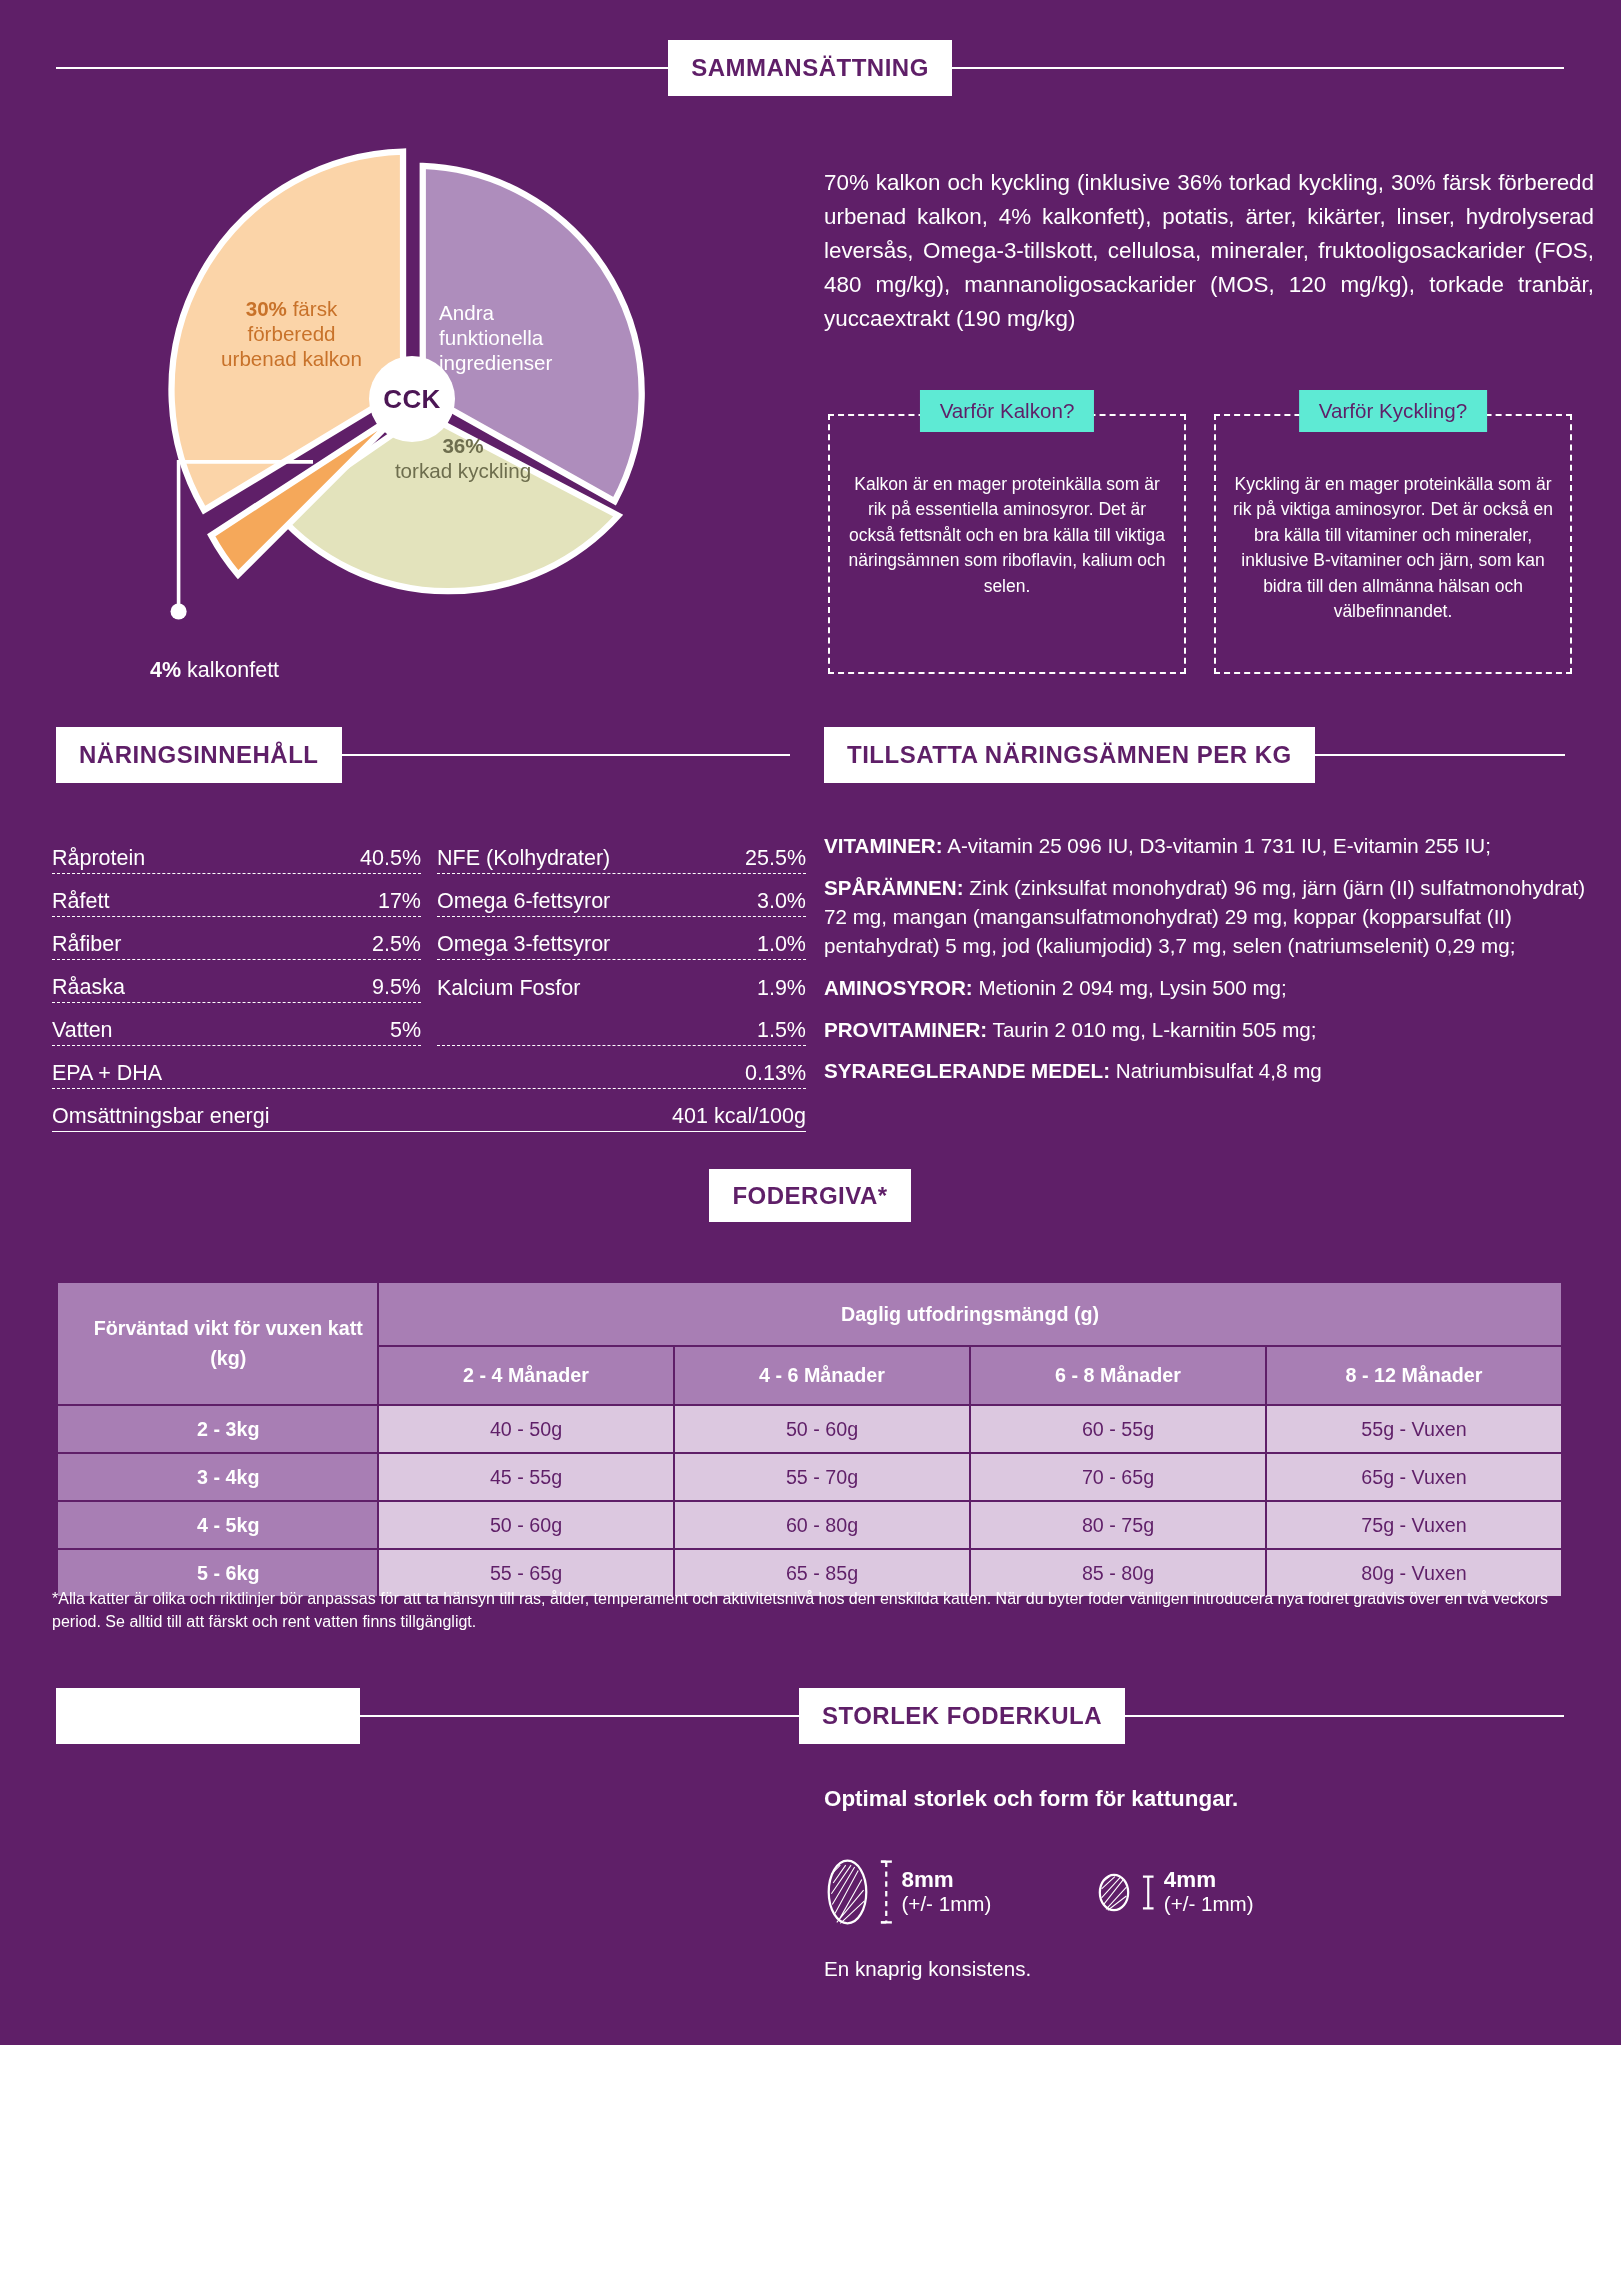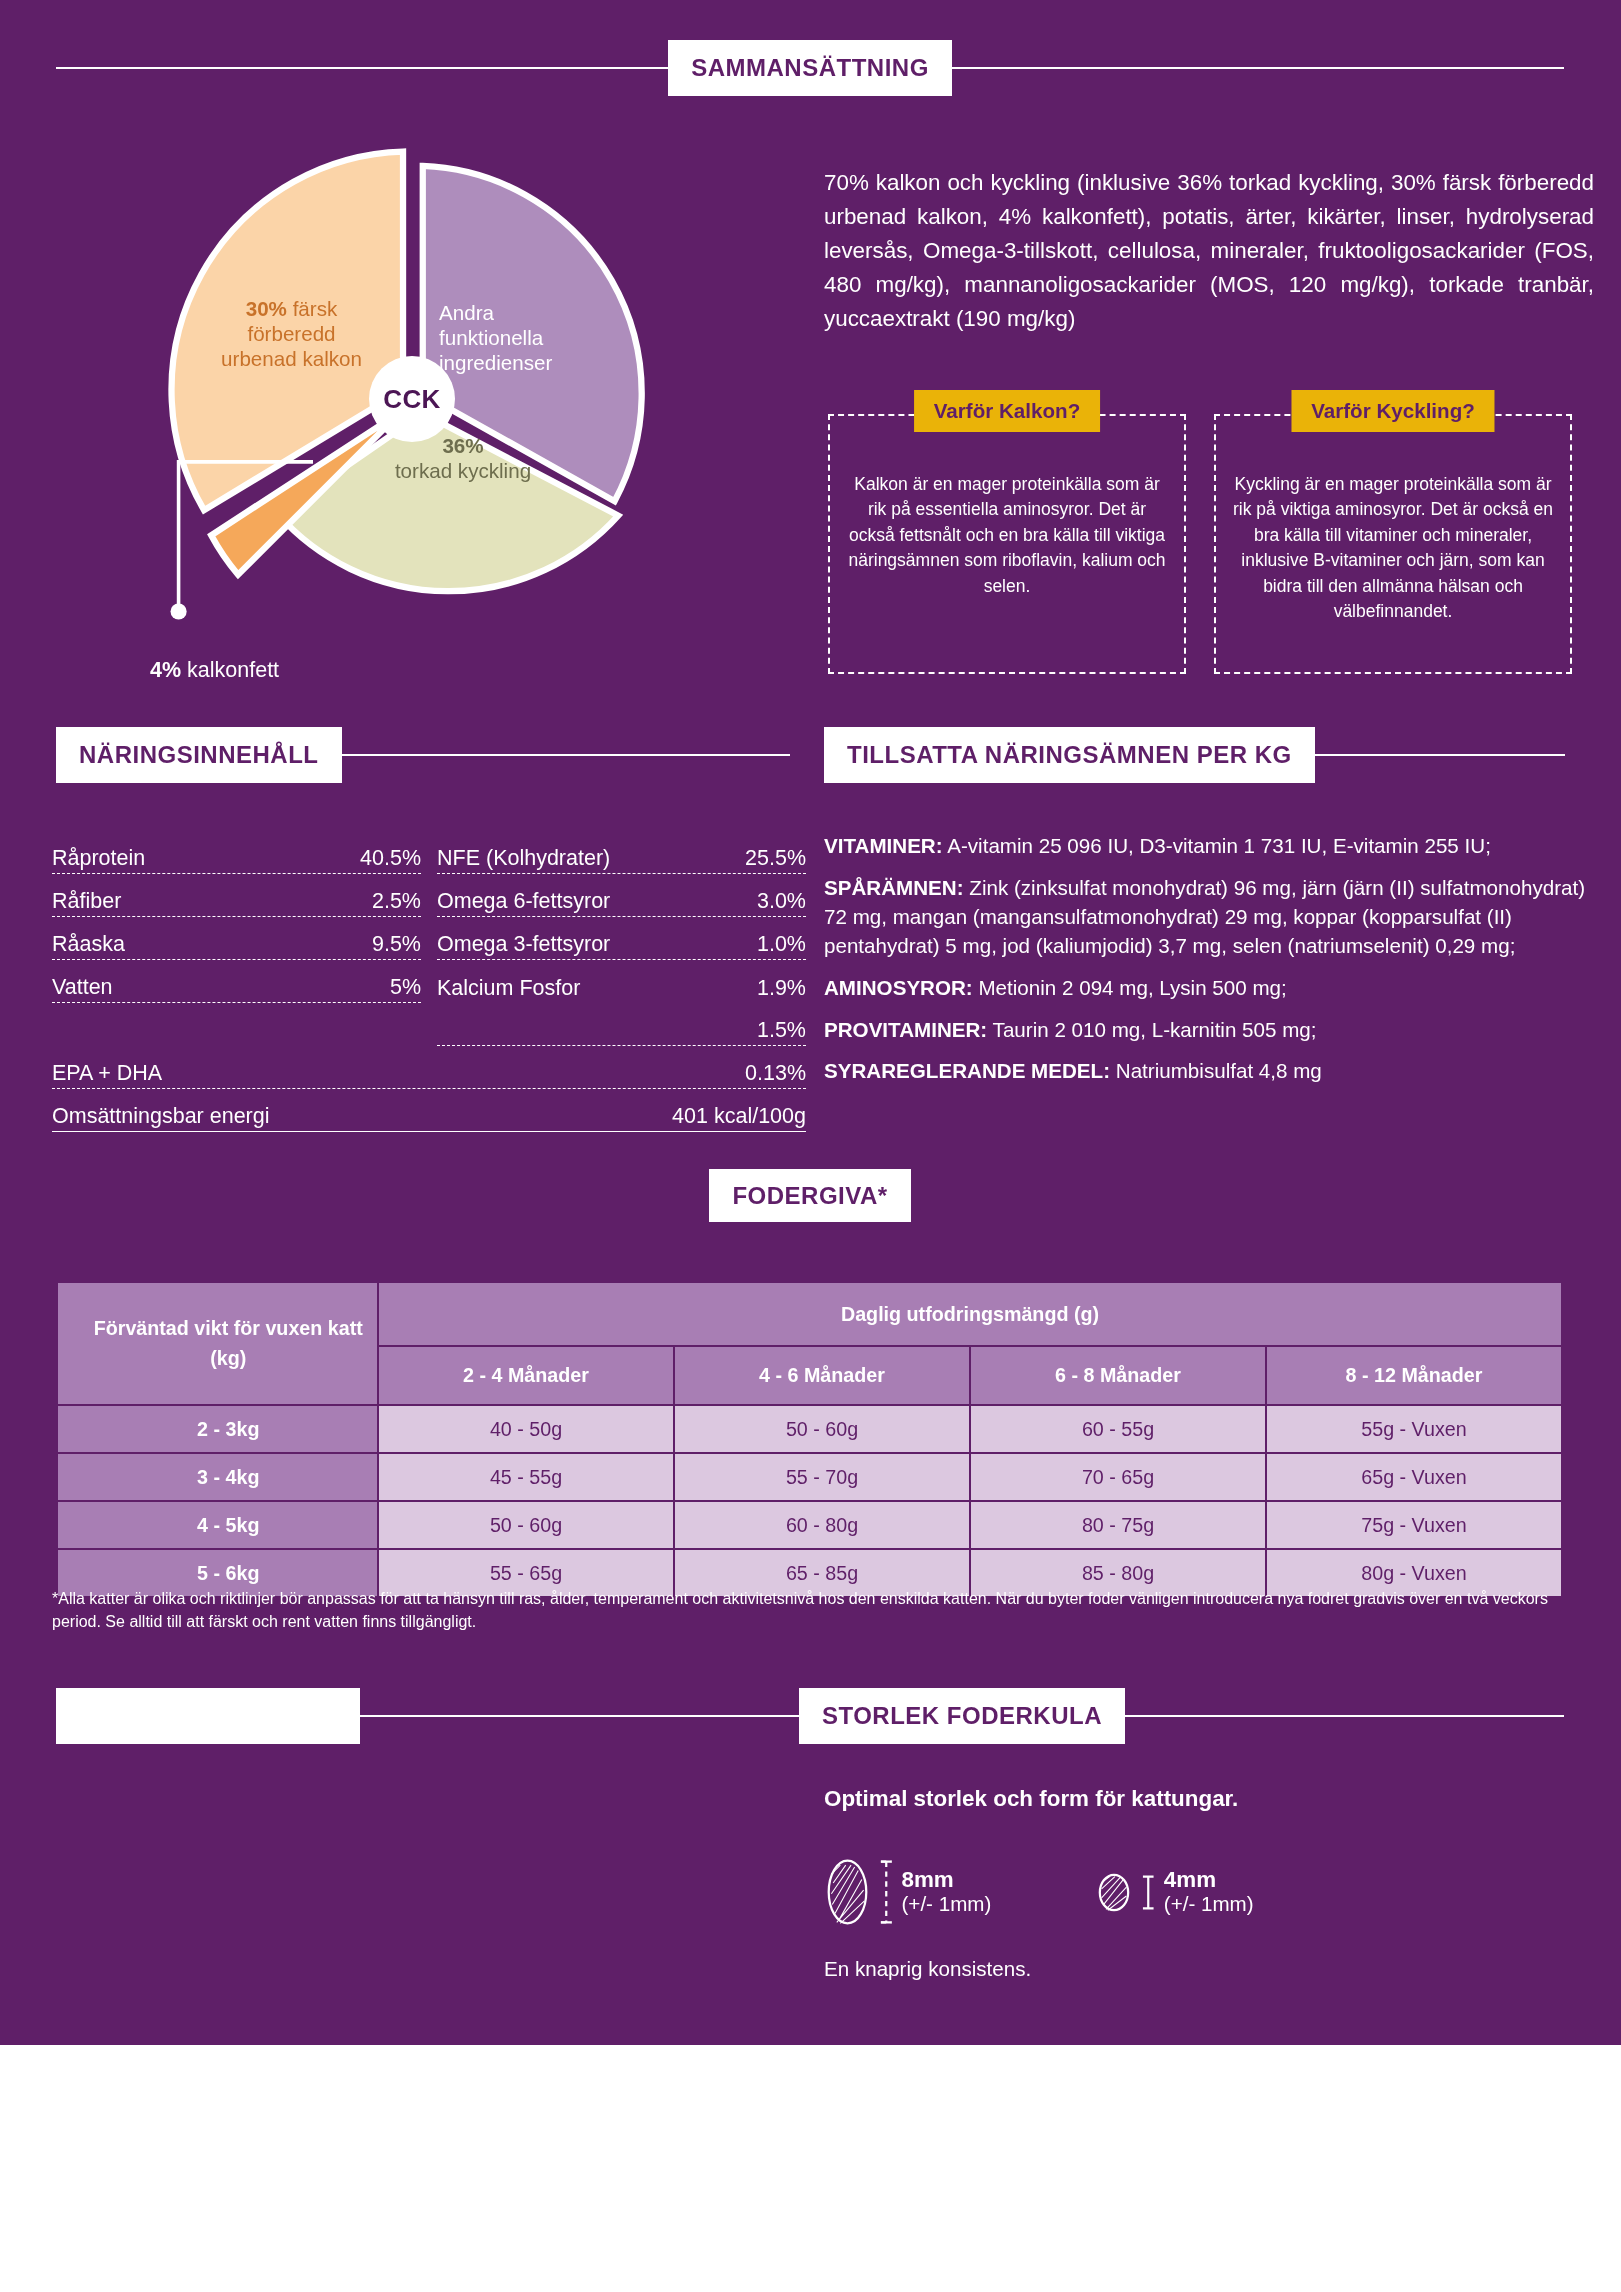--- a/index.html
+++ b/index.html
@@ -103,23 +103,23 @@
     position: absolute;
     border: 2.7px dashed #ffffff;
     width: 358px;
     height: 260px;
   }
   .dash-title {
     position: absolute;
     top: -26px;
     left: 50%;
     transform: translateX(-50%);
-    background: #eab308;
+    background: #5eead4;
     color: #5F1F68;
-    font-weight: bold;
+    font-weight: normal;
     font-size: 20.6px;
     padding: 9px 19.7px;
     white-space: nowrap;
   }
   .dash-body {
     position: absolute;
     left: 16px; right: 16px;
     top: 56px;
     color: #ffffff;
     font-size: 17.5px;
@@ -333,20 +333,24 @@
 
   <div class="sec-row" style="left:824px; top:727px; width:741px;">
     <div class="sec-chip">TILLSATTA NÄRINGSÄMNEN PER KG</div>
     <div class="sec-rule"></div>
   </div>
 
   <div class="nut-col" style="left:52px; top:831px;">
     <div class="nut-row">
       <span class="lbl">Råprotein</span>
       <span class="val">40.5%</span>
+    </div>
+    <div class="nut-row">
+      <span class="lbl">Råfett</span>
+      <span class="val">17%</span>
     </div>
     <div class="nut-row">
       <span class="lbl">Råfiber</span>
       <span class="val">2.5%</span>
     </div>
     <div class="nut-row">
       <span class="lbl">Råaska</span>
       <span class="val">9.5%</span>
     </div>
     <div class="nut-row">

